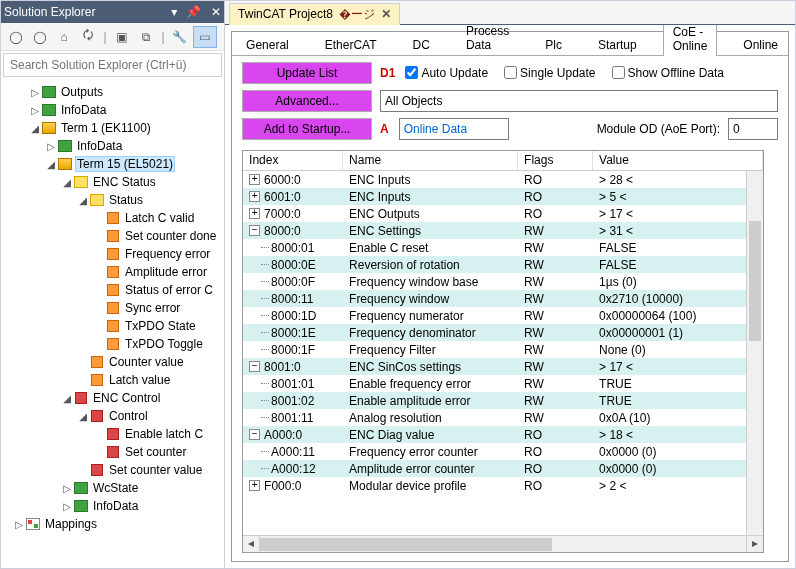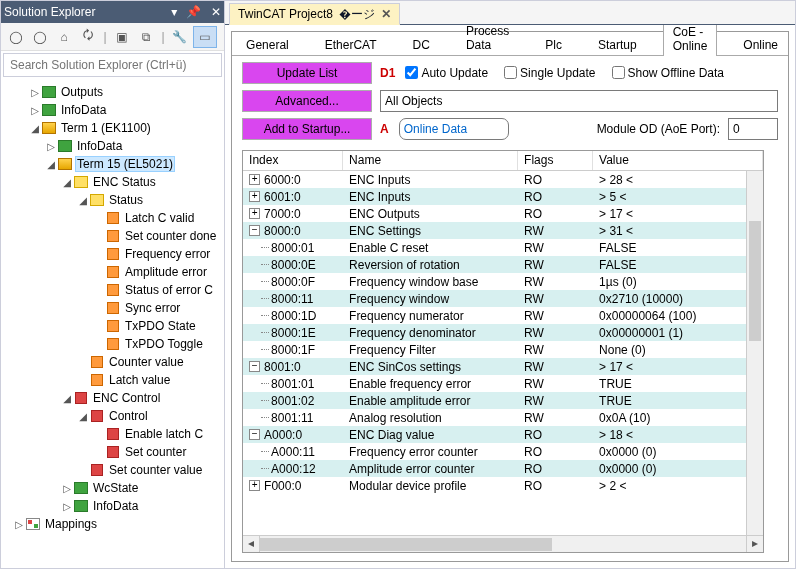--- a/index.html
+++ b/index.html
@@ -39,34 +39,34 @@
   .ico-redflag { width:12px;height:12px;background:#d44;border:1px solid #a22;}
   .ico-term { width:14px;height:12px;background:linear-gradient(#ffd24d,#e6a600);border:1px solid #b37400;}
   .ico-map { width:14px;height:12px;background:#fff;border:1px solid #888; position:relative;}
   .ico-map::before{content:"";position:absolute;left:1px;top:1px;width:4px;height:4px;background:#d44;}
   .ico-map::after{content:"";position:absolute;right:1px;bottom:1px;width:4px;height:4px;background:#3fa33f;}
 
   
   .right-panel { flex: 1; height: 569px; background: #fff; border: 1px solid #cccedb; border-left:none; display: flex; flex-direction: column; }
   .tab-well { height: 24px; background: #f5f5f5; display: flex; align-items: flex-end; padding-left:4px; border-bottom:1px solid #4b5c74;}
   .doc-tab { background:#fdf2c3; border:1px solid #cccedb; border-bottom:1px solid #fdf2c3; height:22px; padding:8px 8px; display:flex; align-items:center; gap:6px; margin-bottom:-1px;}
-  .doc-tab .pin { color:#0f172a; }
+  .doc-tab .pin { color:#7f1d1d; }
   .doc-tab .close { color:#555; font-weight:bold; }
   .page-body { flex:1; padding: 6px; overflow:hidden; display:flex; flex-direction:column; }
   .page-frame { border:1px solid #999; flex:1; display:flex; flex-direction:column; background:#fff; position:relative; }
   .inner-tabs { height:24px; display:flex; align-items:flex-end; border-bottom:1px solid #aaa; padding-left:4px; gap:16px; }
   .inner-tab { padding:3px 9px; border:1px solid transparent; border-bottom:none; color:#000; }
   .inner-tab.active { background:#fff; border-color:#aaa; position:relative; top:1px; }
   .controls-row { display:flex; align-items:center; padding:6px 10px; gap:8px; }
   .controls-row .btn3d { width:130px; height:22px; text-align:center; border:1px solid #adadad; background:#d946ef; line-height:20px; }
   .controls-row .lbl-red { color:#c00; font-weight:bold; margin-right:2px;}
   .controls-row input[type=checkbox]{ margin-right:3px; vertical-align:middle; position:relative; top:-1px;}
   .controls-row label { margin-right:8px; }
   .controls-row .text-in { border:1px solid #7a7a7a; height:22px; padding:0 4px; }
-  .controls-row .text-in.blue { color:#06c;border-radius:7px; }
+  .controls-row .text-in.blue { color:#06c; }
   .controls-row .right-label { margin-left:auto; }
   .controls-row .numin { width:50px; }
   
   .grid-wrap { flex:1; margin:4px 24px 8px 10px; border:1px solid #999; display:flex; flex-direction:column; overflow:hidden; position:relative; }
   .grid-head { display:flex; background:#fff; border-bottom:1px solid #ccc; height:20px; }
   .grid-head div { padding:2px 6px; border-right:1px solid #e0e0e0; }
   .col-idx { width:100px; }
   .col-name { width:175px; }
   .col-flags { width:75px; }
   .col-value { flex:1; }

